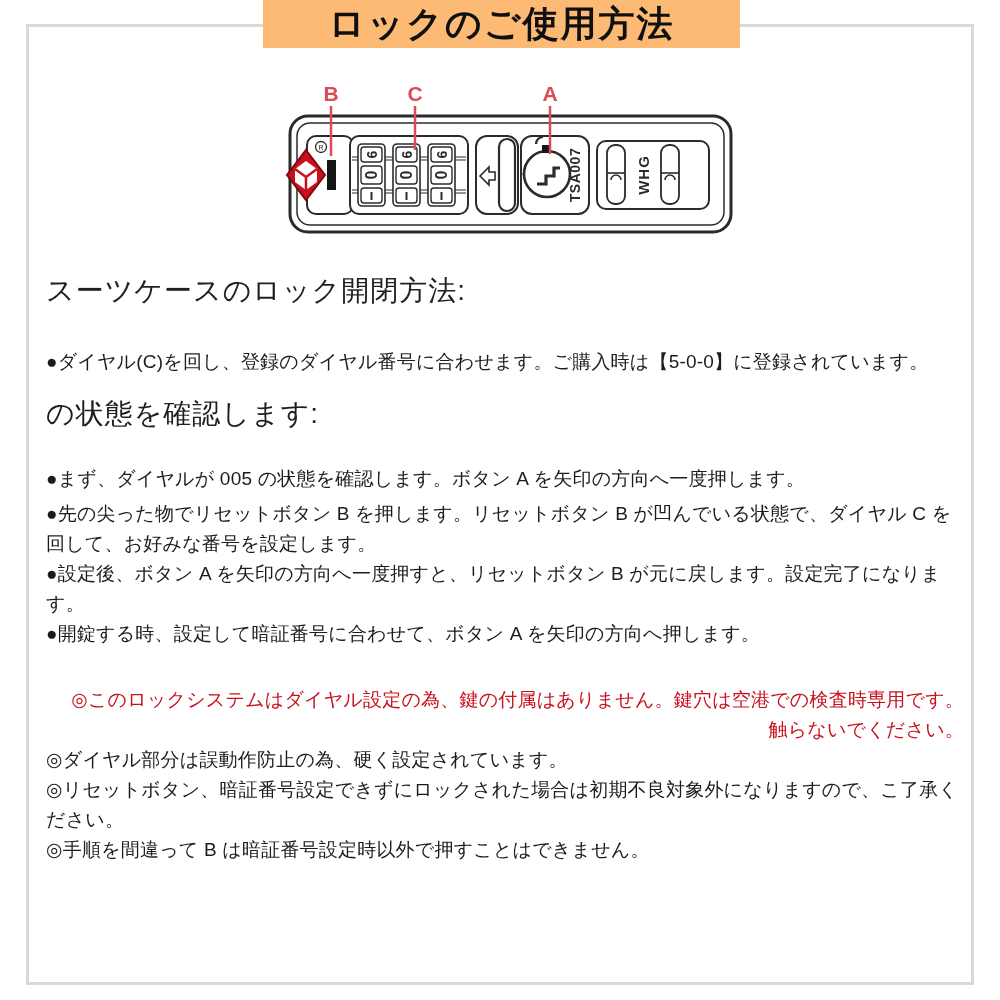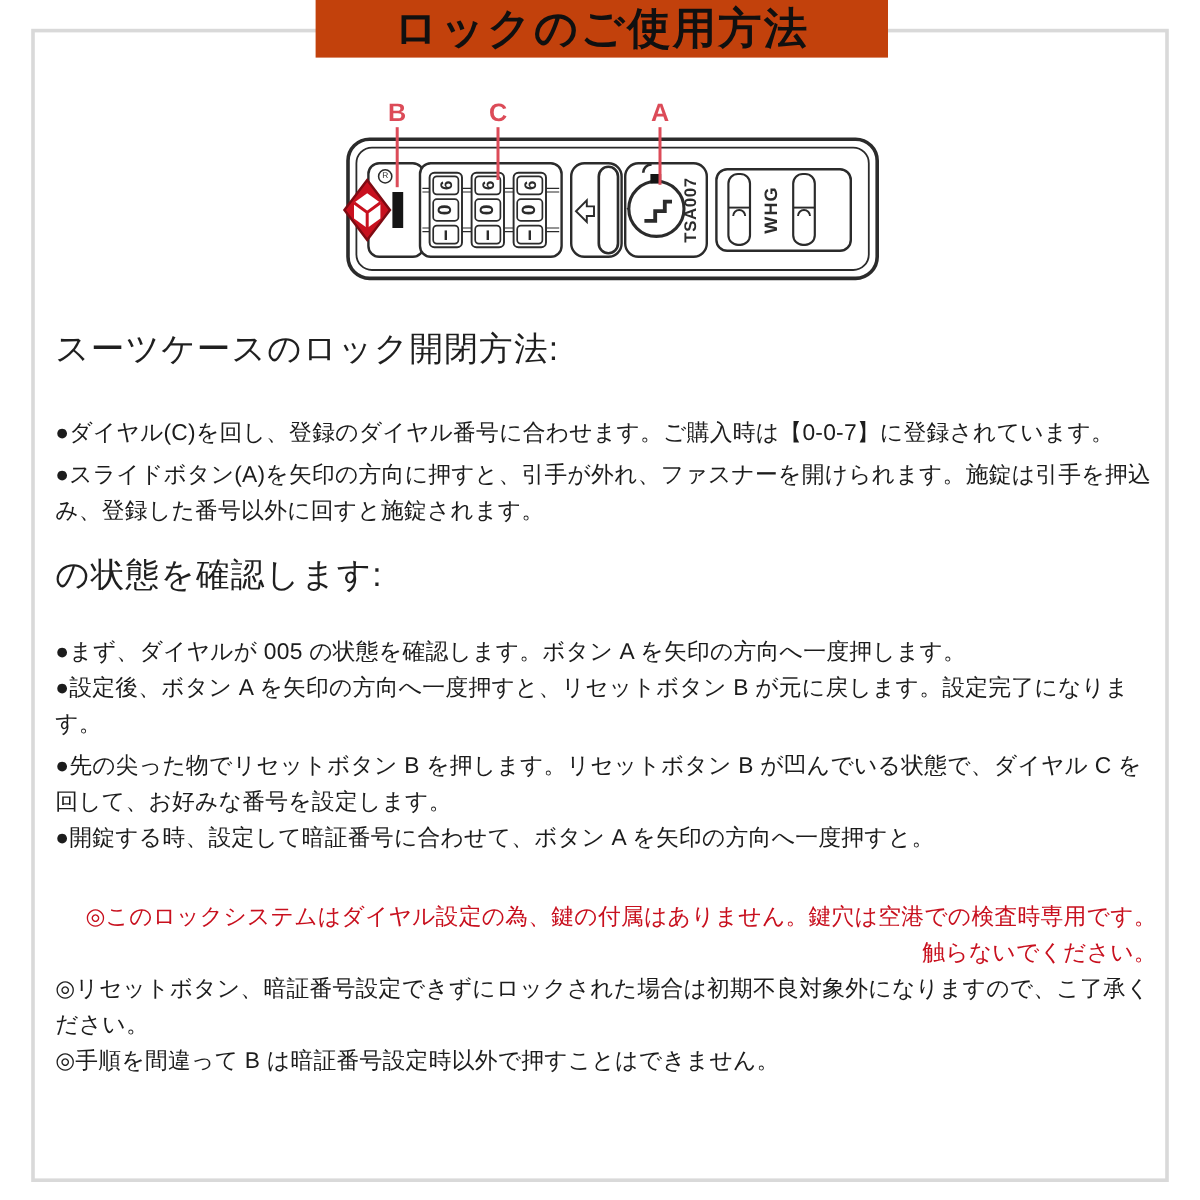--- a/index.html
+++ b/index.html
@@ -7,21 +7,21 @@
     width:1000px; height:1000px; background:#ffffff; position:relative;
     font-family:"Liberation Sans","DejaVu Sans",sans-serif; color:#1c1c1c;
     overflow:hidden;
   }
   .frame {
     position:absolute; left:26px; top:24px; right:26px; bottom:15px;
     border:3px solid #d9d9d9; z-index:0;
   }
   .band {
     position:absolute; left:263px; top:0; width:477px; height:48px;
-    background:#c2410c; z-index:2;
+    background:#fdba74; z-index:2;
     display:flex; align-items:center; justify-content:center;
   }
   .band-title {
     font-size:36px; font-weight:700; letter-spacing:2px; color:#101010;
   }
   .illus { position:absolute; left:280px; top:80px; z-index:1; }
   .content { position:absolute; left:46px; top:0; width:918px; z-index:1; }
   .h { font-size:28px; font-weight:500; letter-spacing:1px; margin:0; color:#1f1f1f; }
   .b { font-size:19px; font-weight:500; line-height:30px; margin:0;
        white-space:pre-wrap; letter-spacing:0.2px; }
@@ -135,29 +135,28 @@
       <text x="135" y="21" text-anchor="middle" font-size="21" font-weight="bold" fill="#dc4b58">C</text>
       <line x1="135" y1="26" x2="135" y2="70" stroke="#dc4b58" stroke-width="2.5"></line>
       <text x="270" y="21" text-anchor="middle" font-size="21" font-weight="bold" fill="#dc4b58">A</text>
       <line x1="270" y1="26" x2="270" y2="74" stroke="#dc4b58" stroke-width="2.5"></line>
     </g>
   </svg>
 </div>
 
 <div class="content">
   <h2 class="h" style="margin-top:272px">スーツケースのロック開閉方法:</h2>
-  <p class="b" style="margin-top:37px">●ダイヤル(C)を回し、登録のダイヤル番号に合わせます。ご購入時は【0-0-7】に登録されています。</p>
-  <p class="b" style="margin-top:5px">●スライドボタン(A)を矢印の方向に押すと、引手が外れ、ファスナーを開けられます。施錠は引手を押込
-み、登録した番号以外に回すと施錠されます。</p>
+  <p class="b" style="margin-top:37px">●ダイヤル(C)を回し、登録のダイヤル番号に合わせます。ご購入時は【5-0-0】に登録されています。</p>
 
   <h2 class="h" style="margin-top:18px">の状態を確認します:</h2>
   <p class="b" style="margin-top:31px">●まず、ダイヤルが 005 の状態を確認します。ボタン A を矢印の方向へ一度押します。</p>
-  <p class="b">●設定後、ボタン A を矢印の方向へ一度押すと、リセットボタン B が元に戻します。設定完了になります。</p>
   <p class="b" style="margin-top:5px">●先の尖った物でリセットボタン B を押します。リセットボタン B が凹んでいる状態で、ダイヤル C を
 回して、お好みな番号を設定します。</p>
-  <p class="b">●開錠する時、設定して暗証番号に合わせて、ボタン A を矢印の方向へ一度押すと。</p>
+  <p class="b">●設定後、ボタン A を矢印の方向へ一度押すと、リセットボタン B が元に戻します。設定完了になります。</p>
+  <p class="b">●開錠する時、設定して暗証番号に合わせて、ボタン A を矢印の方向へ押します。</p>
 
   <p class="b red" style="margin-top:36px">◎このロックシステムはダイヤル設定の為、鍵の付属はありません。鍵穴は空港での検査時専用です。
 触らないでください。</p>
+  <p class="b">◎ダイヤル部分は誤動作防止の為、硬く設定されています。</p>
   <p class="b">◎リセットボタン、暗証番号設定できずにロックされた場合は初期不良対象外になりますので、こ了承く
 ださい。</p>
   <p class="b">◎手順を間違って B は暗証番号設定時以外で押すことはできません。</p>
 </div>
 
 </body></html>

